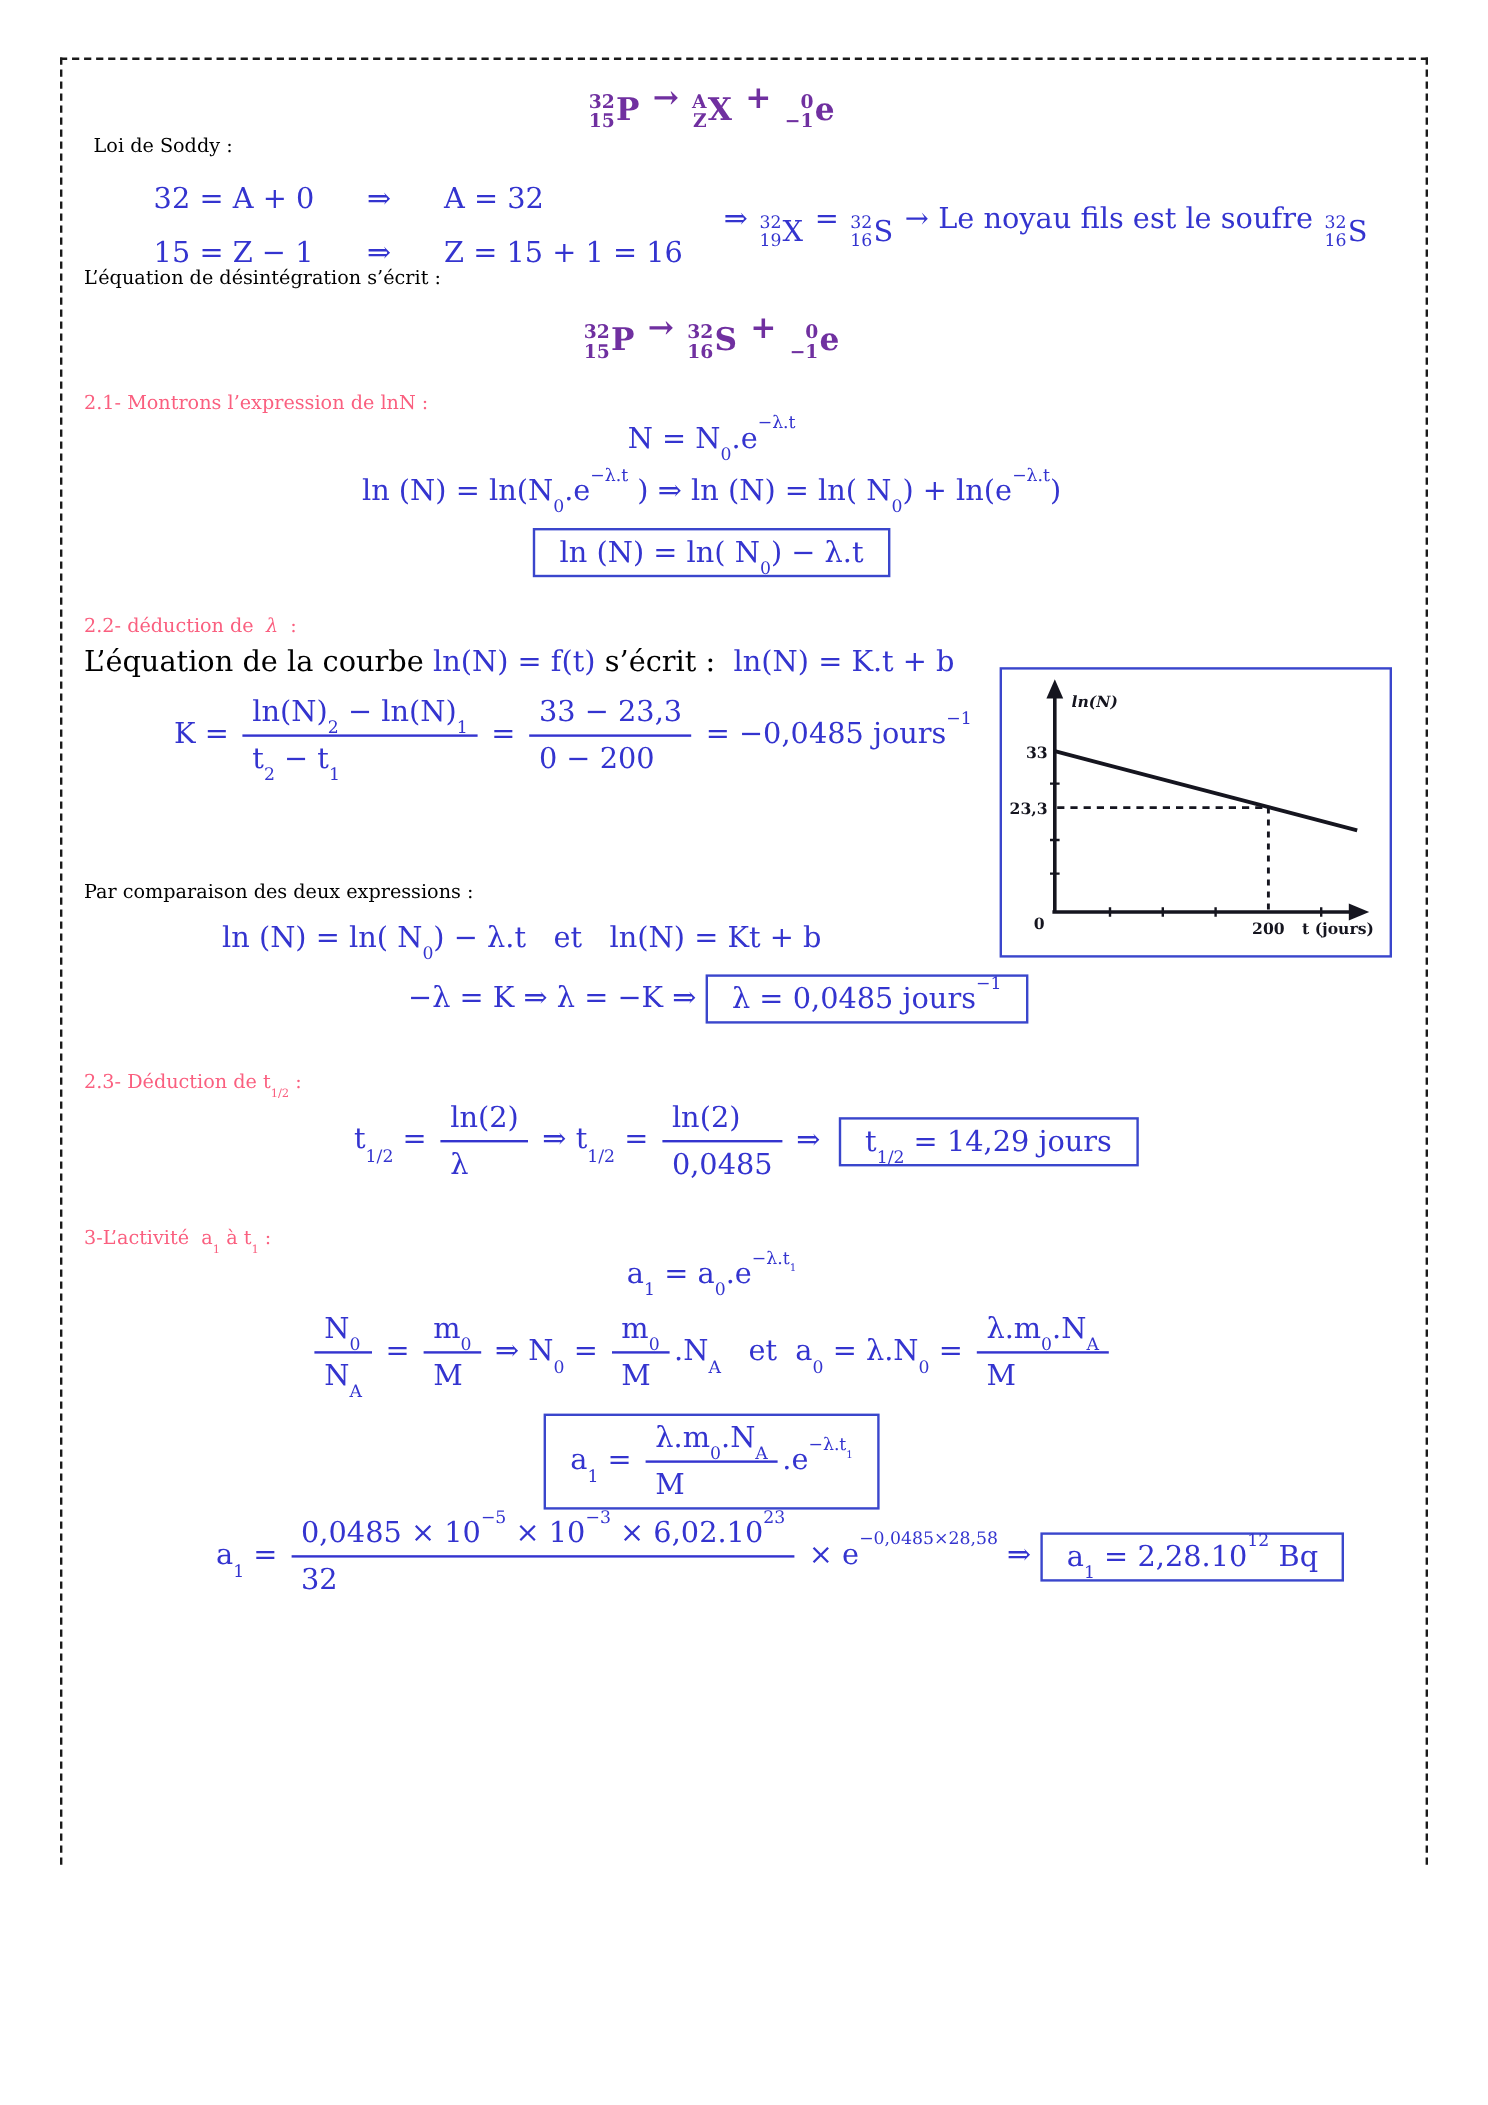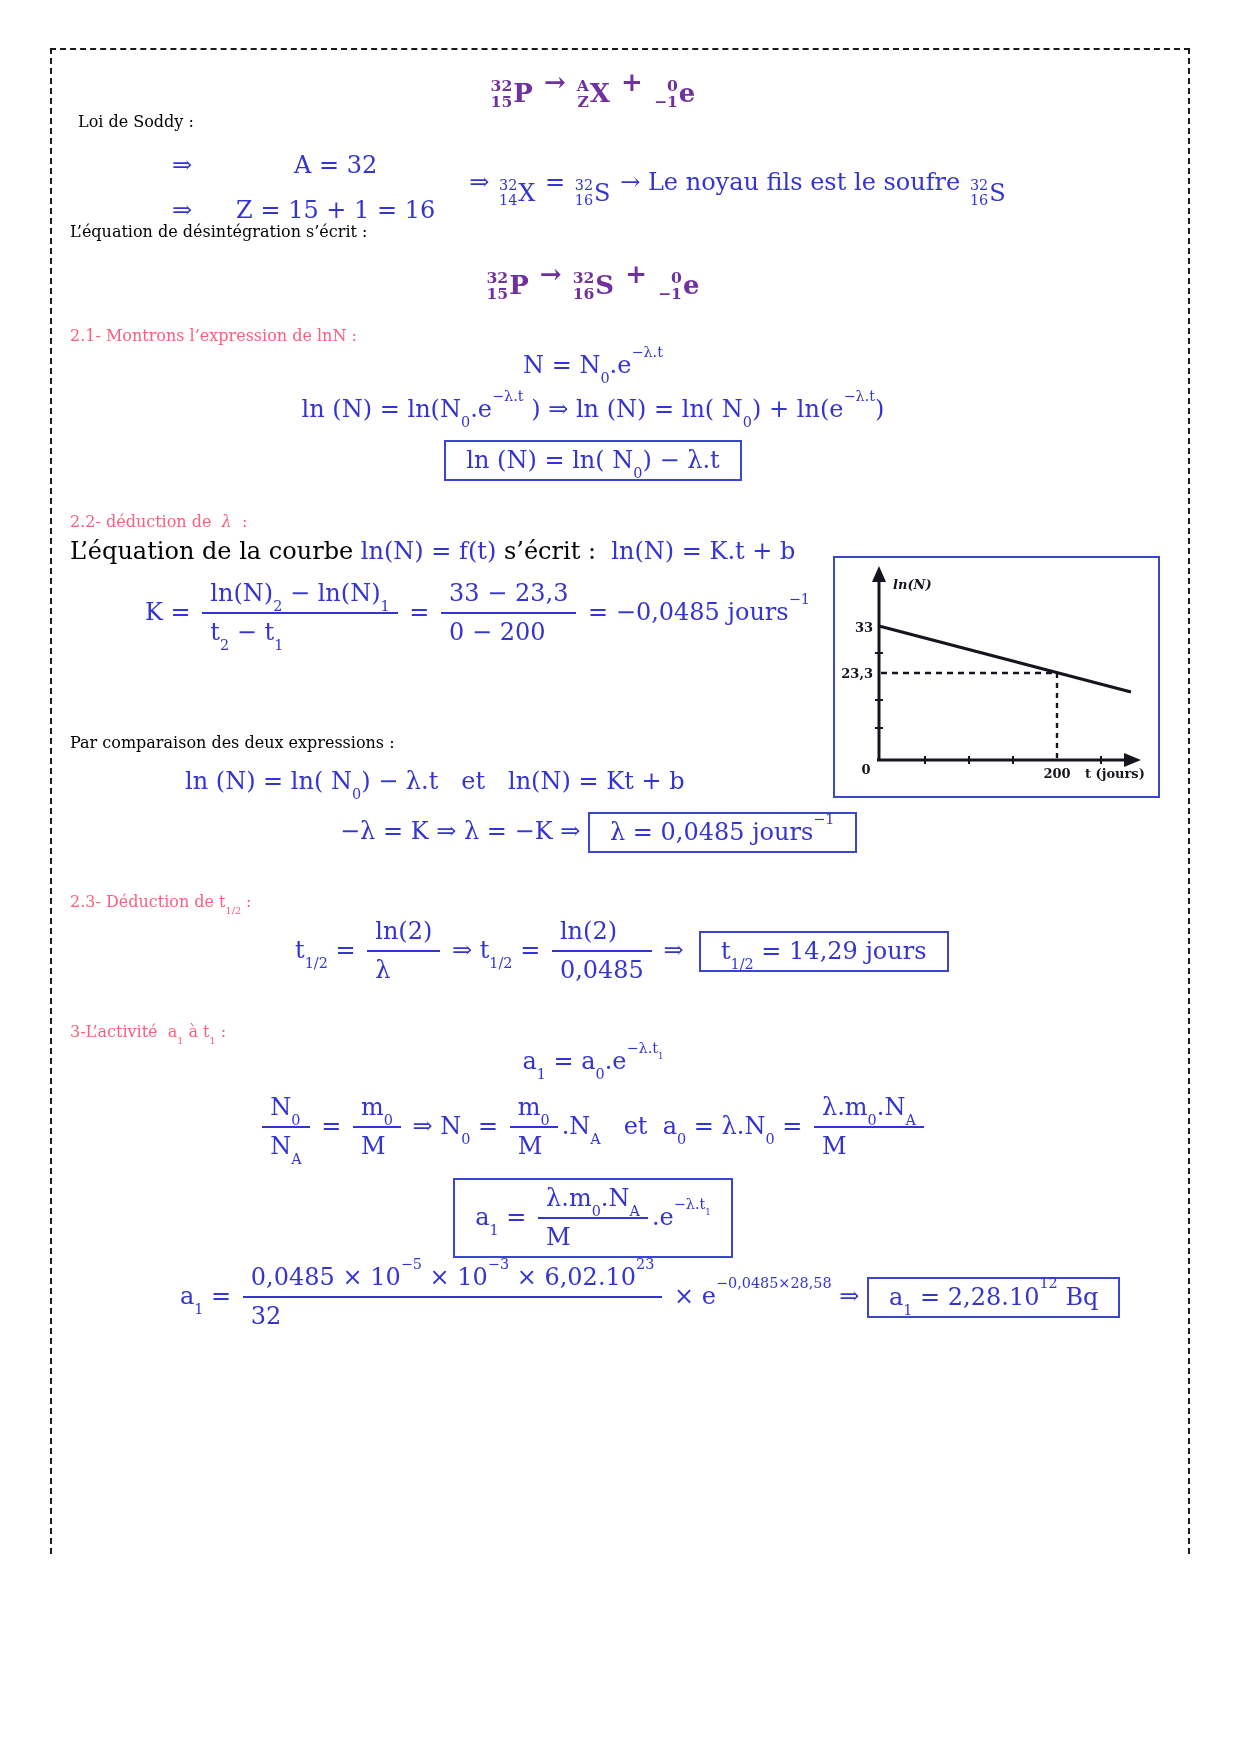--- a/index.html
+++ b/index.html
@@ -19,21 +19,21 @@
   sub{font-size:0.60em;position:relative;top:0.30em;line-height:0;}
   .frac{display:inline-flex;flex-direction:column;text-align:left;vertical-align:middle;margin:0 4px;}
   .frac .num{padding:0 8px 3px;border-bottom:2px solid currentColor;}
   .frac .den{padding:3px 8px 0;}
   .eqbox{display:inline-block;border:2px solid #3a46cc;padding:3px 20px;vertical-align:middle;}
   .nuclide{display:inline-flex;align-items:center;margin:0 2px;}
   .nuc-col{display:inline-flex;flex-direction:column;align-items:flex-end;font-size:0.60em;line-height:1.05;margin-right:1px;}
   .soddy{display:flex;align-items:center;}
   .soddy-col{display:flex;flex-direction:column;gap:14px;}
   .soddy-col.col-arrows{margin:0 44px;}
-  .soddy-col.col-results{align-items:center;}
+  .soddy-col.col-results{align-items:flex-start;}
   .soddy-conclusion{margin-left:34px;white-space:nowrap;}
   .graph-box{border:2px solid #3a46cc;background:#fff;}
   .graph-box svg text{font-family:"DejaVu Serif","Liberation Serif",serif;font-weight:bold;fill:#15151f;}
   .page-badge{width:57px;height:53px;background:#ed7d31;color:#ffffff;display:flex;align-items:center;justify-content:center;
               font-family:"Liberation Sans","DejaVu Sans",sans-serif;font-size:22px;}
 </style>
 </head>
 <body>
 
 <div class="page">
@@ -56,32 +56,36 @@
           <span class="nuc-sup">0</span>
           <span class="nuc-sub">−1</span>
         </span>
         <span class="nuc-sym">e</span>
       </span></div>
 
   <div class="abs black-text" style="left:78px;top:112px">Loi de Soddy :</div>
 
   <div class="abs" style="left:128px;top:150px">
     <div class="soddy math eqline">
+      <div class="soddy-col">
+        <span>32 = A + 0</span>
+        <span>15 = Z − 1</span>
+      </div>
       <div class="soddy-col col-arrows">
         <span>⇒</span>
         <span>⇒</span>
       </div>
       <div class="soddy-col col-results">
         <span>A = 32</span>
         <span>Z = 15 + 1 = 16</span>
       </div>
       <div class="soddy-conclusion"><span>⇒ </span><span class="nuclide">
             <span class="nuc-col">
               <span class="nuc-sup">32</span>
-              <span class="nuc-sub">14</span>
+              <span class="nuc-sub">19</span>
             </span>
             <span class="nuc-sym">X</span>
           </span><span> = </span><span class="nuclide">
             <span class="nuc-col">
               <span class="nuc-sup">32</span>
               <span class="nuc-sub">16</span>
             </span>
             <span class="nuc-sym">S</span>
           </span><span> → Le noyau fils est le soufre </span><span class="nuclide">
             <span class="nuc-col">

